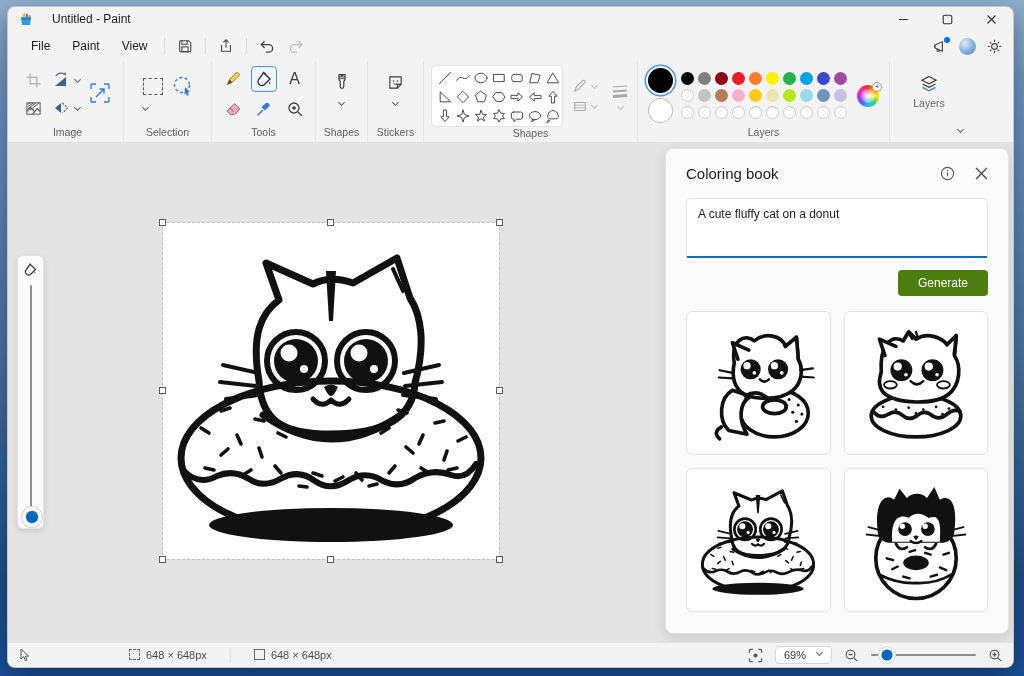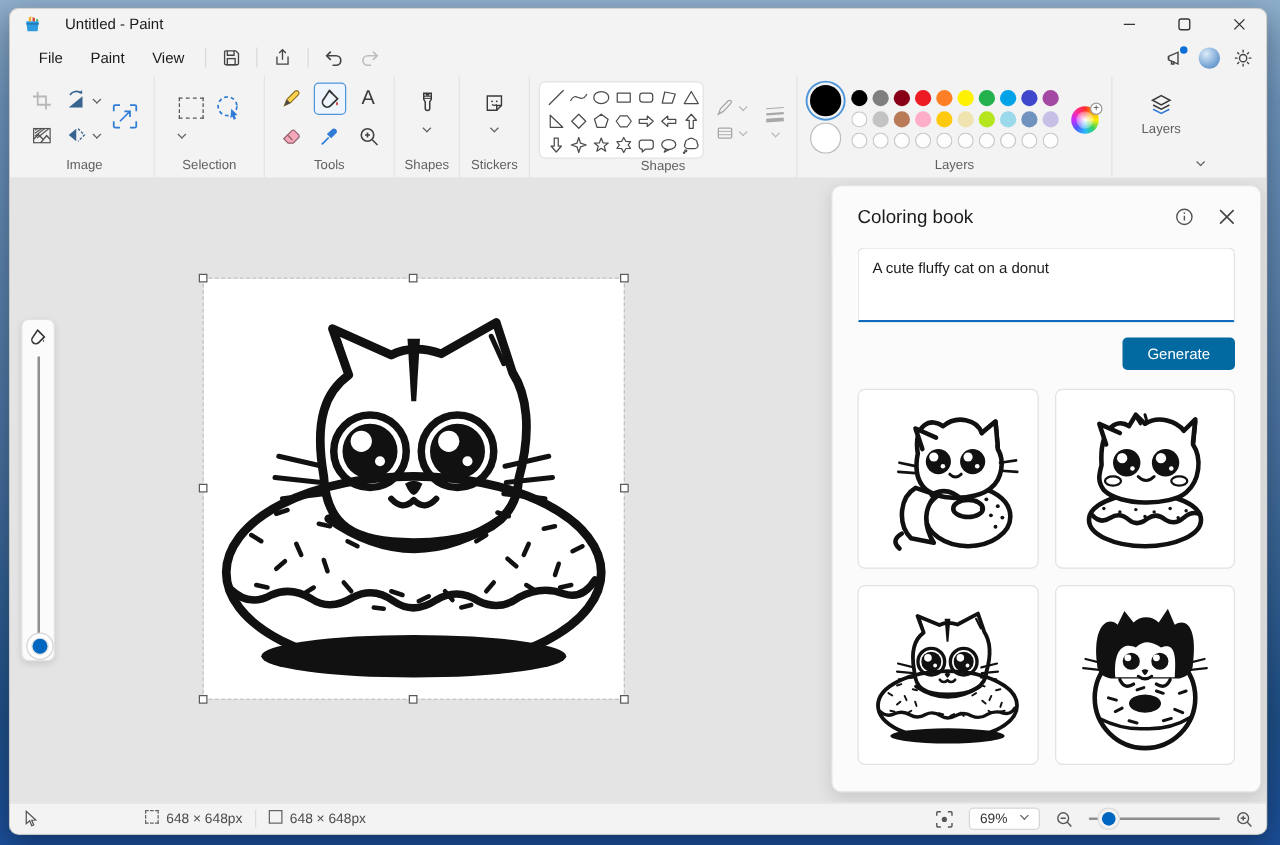--- a/index.html
+++ b/index.html
@@ -92,30 +92,30 @@
   
   .panel { position:absolute; left:657px; top:5px; width:344px; height:486px; background:#fbfbfb;
     border:1px solid #e4e4e4; border-radius:8px; box-shadow:0 4px 14px rgba(0,0,0,.13);
     padding:16px 20px; display:flex; flex-direction:column; }
   .panel-head { display:flex; align-items:center; }
   .panel-title { font-size:15px; font-weight:400; color:#1b1b1b; }
   .panel-head .icons { margin-left:auto; display:flex; align-items:center; gap:20px; }
   .prompt-box { margin-top:16px; background:#fff; border:1px solid #e3e3e3; border-bottom:2px solid #0f6cbd;
     border-radius:5px 5px 2px 2px; height:60px; padding:8px 11px; font-size:12px; color:#1b1b1b; }
   .gen-row { display:flex; justify-content:flex-end; margin-top:12px; }
-  .gen-btn { background:#0369a1; color:#fff; font-size:12px; padding:6px 20px; border:none; border-radius:4px;
+  .gen-btn { background:#4d7c0f; color:#fff; font-size:12px; padding:6px 20px; border:none; border-radius:4px;
     font-family:"Liberation Sans",sans-serif; }
   .thumb-grid { margin-top:15px; display:grid; grid-template-columns:1fr 1fr; gap:13px; }
   .thumb { height:144px; background:#fff; border:1px solid #e2e2e2; border-radius:6px; padding:6px;
     display:flex; align-items:center; justify-content:center; }
   .thumb svg { width:128px; height:128px; }
 
   
   .statusbar { height:25px; flex:0 0 auto; background:#f3f3f3; border-top:1px solid #e3e3e3;
-    display:flex; align-items:center; font-size:11px; color:#4a4a4a; padding:0 10px; }
+    display:flex; align-items:center; font-size:11px; color:#4a4a4a; padding:0 10px;gap:13px; }
   .sb-group { display:flex; align-items:center; gap:6px; }
   .sb-sep { width:1px; height:14px; background:#dcdcdc; margin:0 10px; }
   .zoom-box { display:flex; align-items:center; gap:10px; background:#fff; border:1px solid #d6d6d6;
     border-radius:4px; padding:2px 8px; font-size:11px; color:#333; }
   .zslider { width:105px; height:2px; background:#8f8f8f; border-radius:1px; position:relative; }
   .zslider .zthumb { position:absolute; top:50%; left:15%; width:11px; height:11px; border-radius:50%;
     background:#0067c0; transform:translate(-50%,-50%); box-shadow:0 0 0 2.5px #f3f3f3, 0 0 0 3.5px #dcdcdc; }
 
   .lineart { stroke:#111; fill:none; stroke-linecap:round; stroke-linejoin:round; }
 </style>

